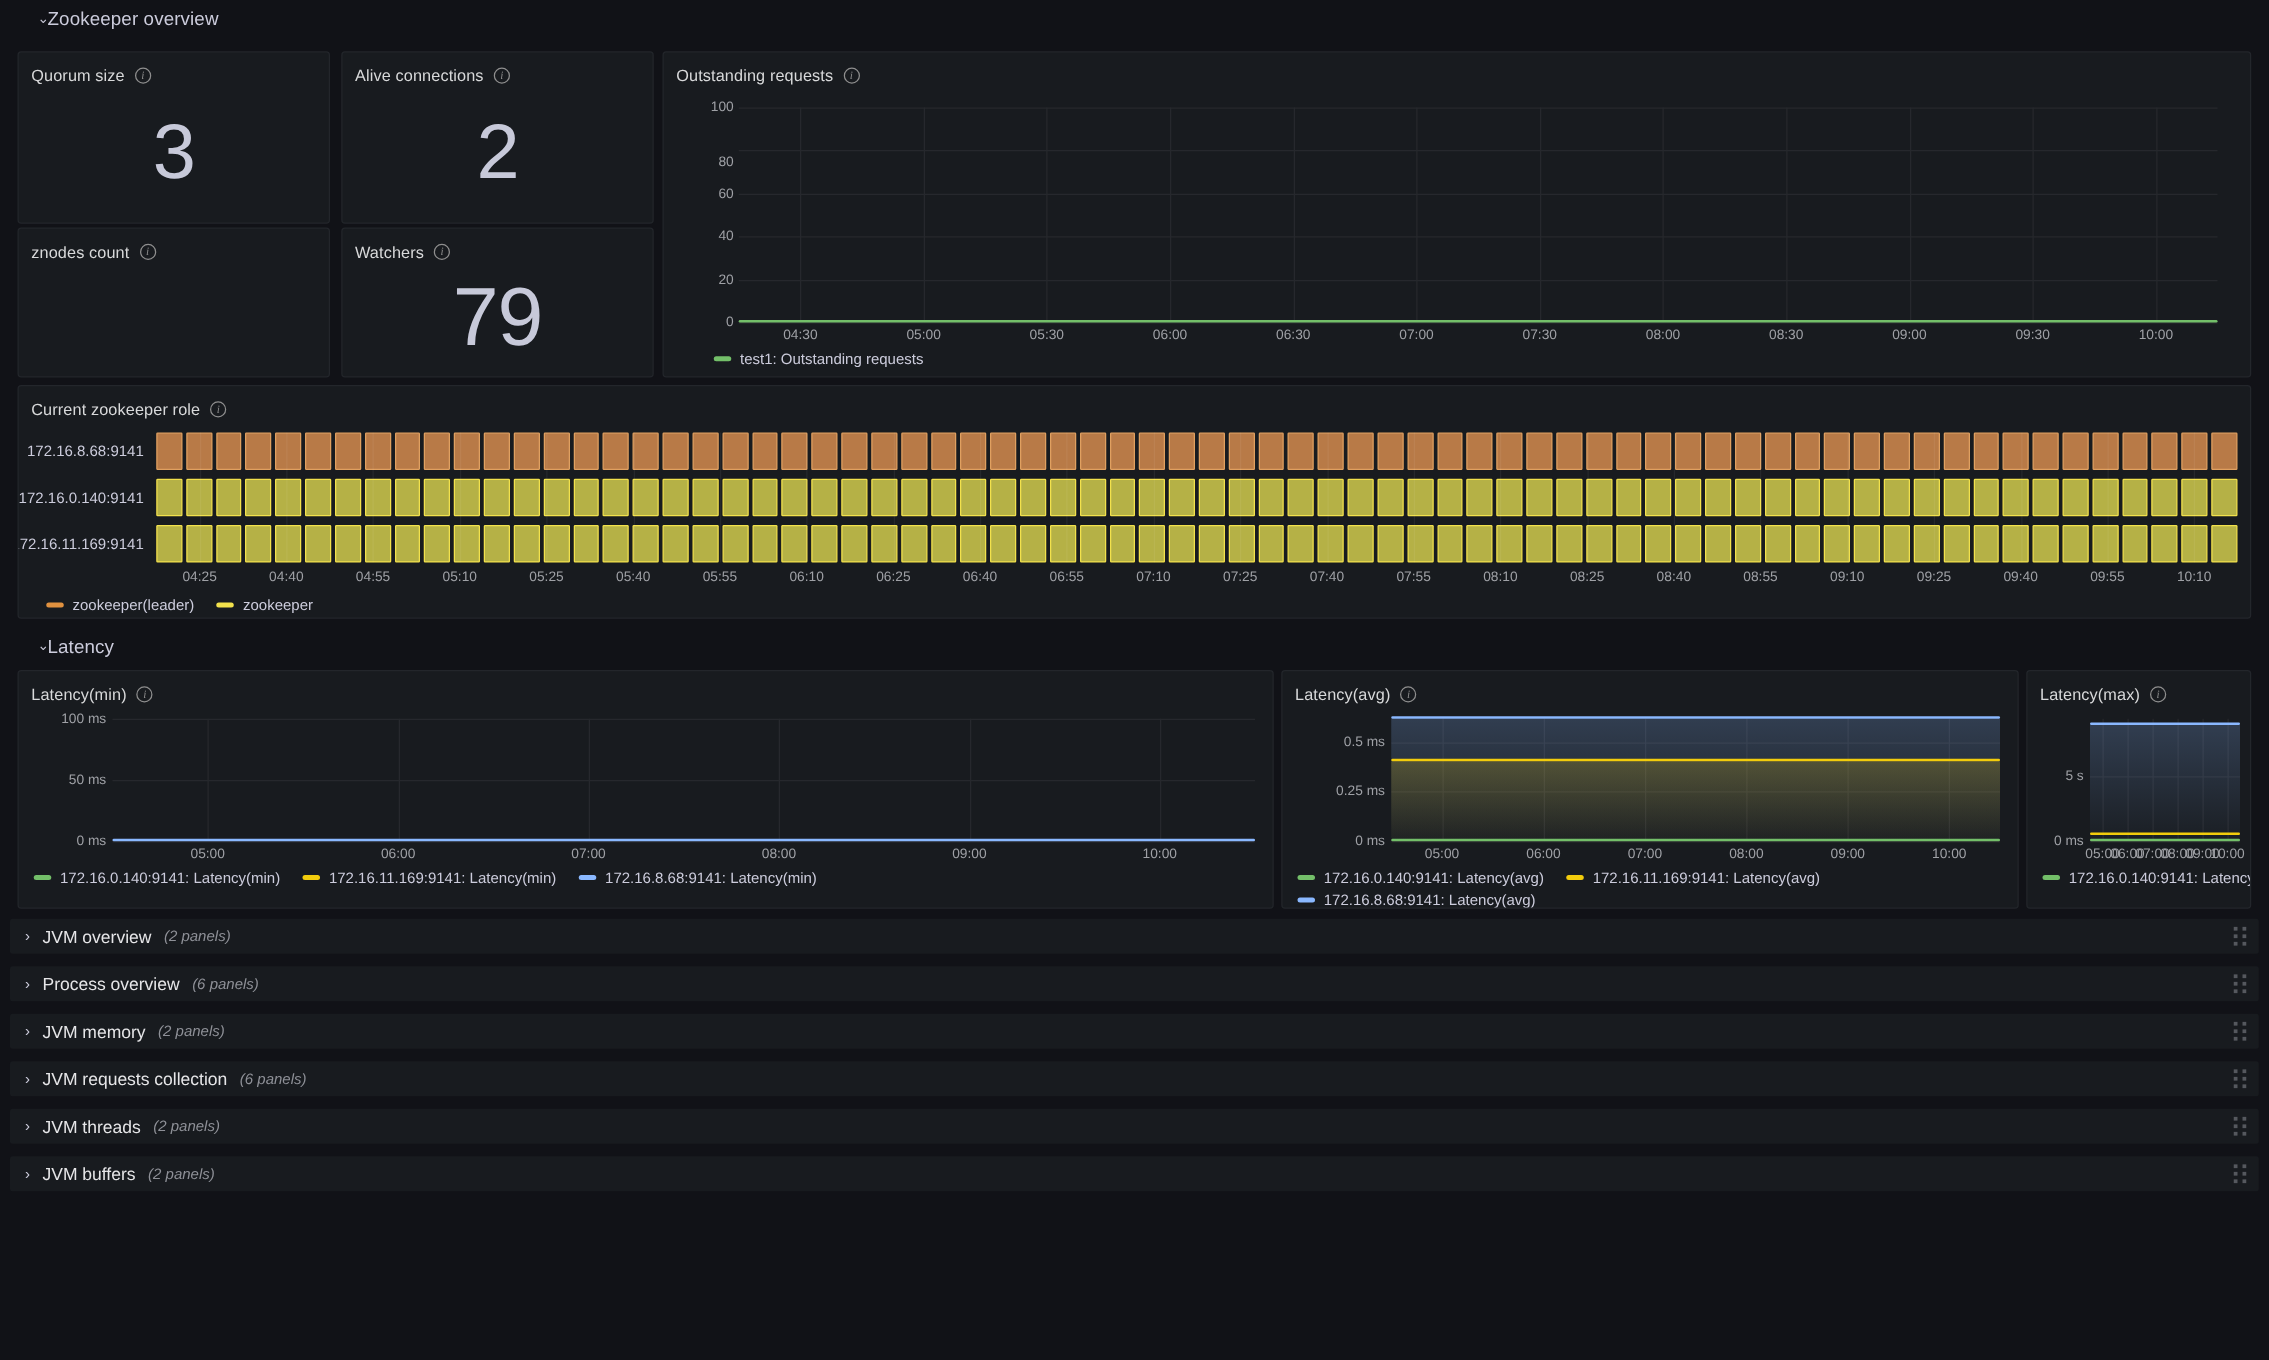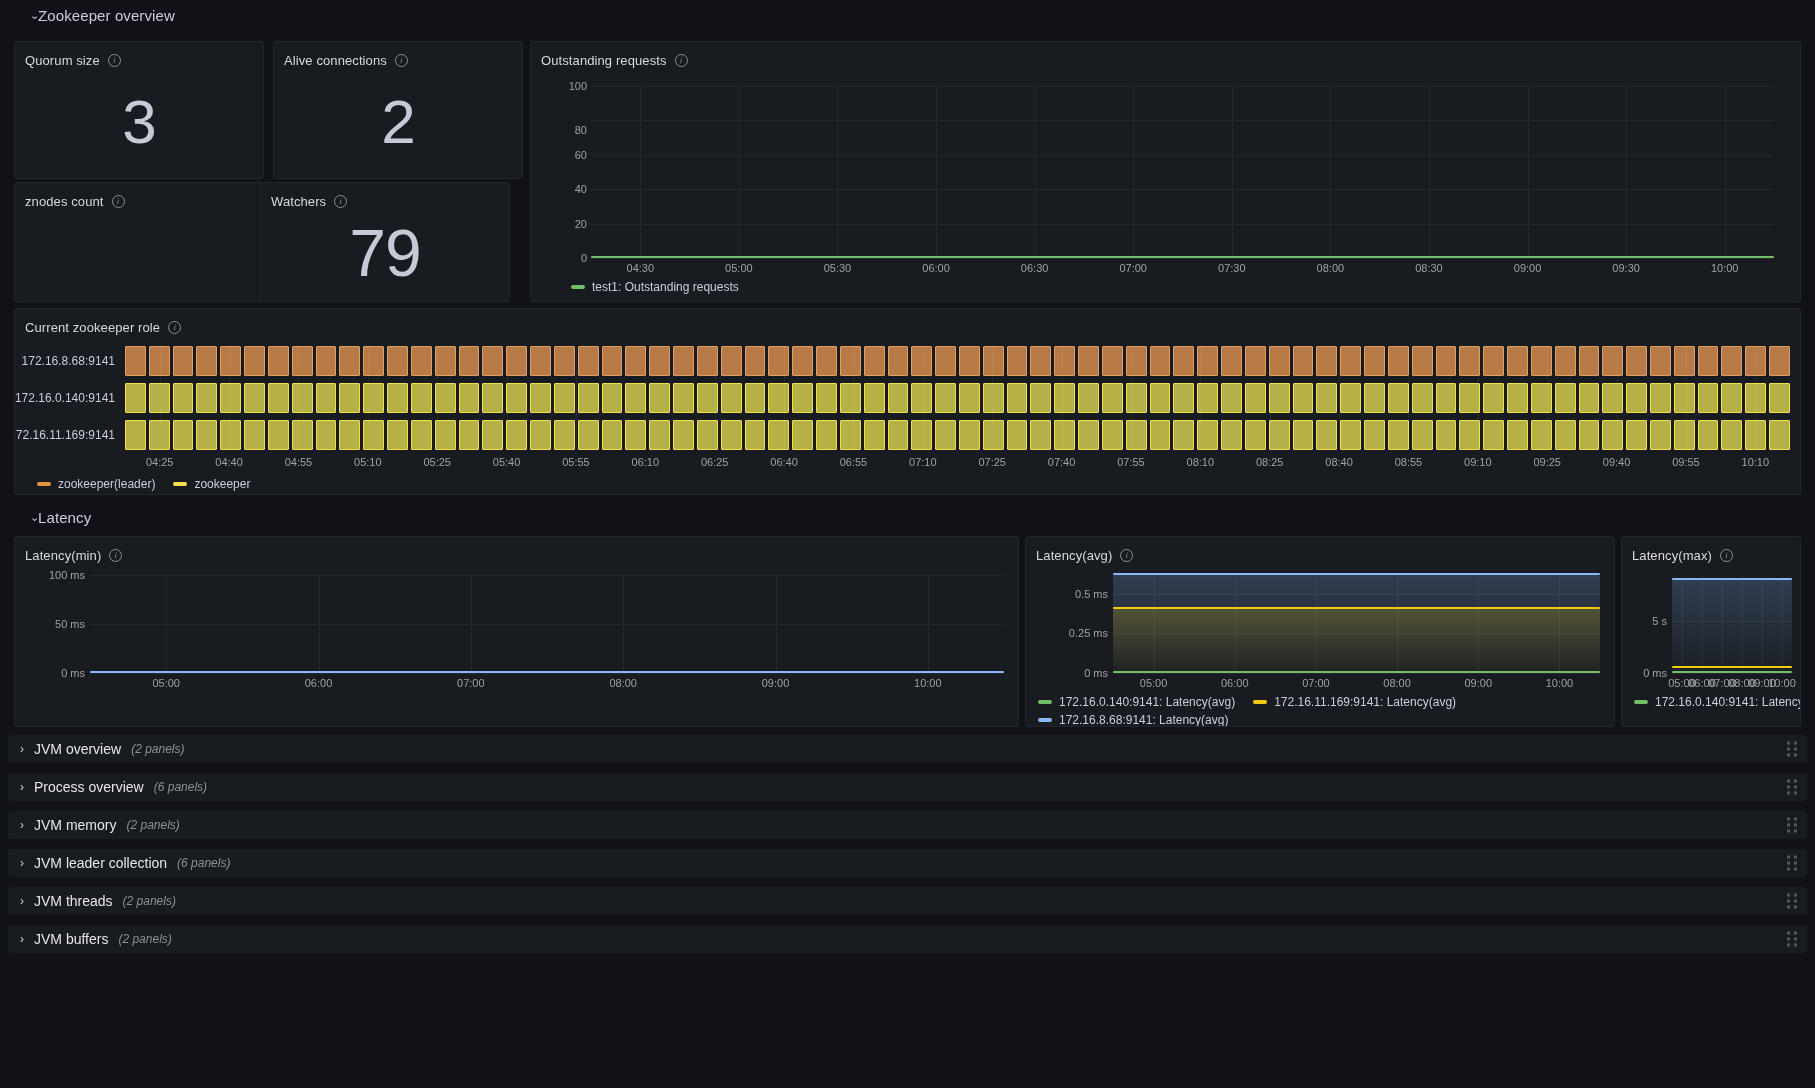--- a/index.html
+++ b/index.html
@@ -136,21 +136,21 @@
     <div class="stat-value">2</div>
   </div>
 
   <div class="panel" style="left:14px; top:182px; width:250px; height:120px;">
     <div class="panel-header">
       <span class="panel-title">znodes count</span>
       <span class="info-icon">i</span>
     </div>
   </div>
 
-  <div class="panel" style="left:260px; top:182px; width:250px; height:120px;">
+  <div class="panel" style="left:273px; top:182px; width:250px; height:120px;">
     <div class="panel-header">
       <span class="panel-title">Watchers</span>
       <span class="info-icon">i</span>
     </div>
     <div class="stat-value big">79</div>
   </div>
 
   <div class="panel" style="left:530px; top:41px; width:1271px; height:261px;">
     <div class="panel-header">
       <span class="panel-title">Outstanding requests</span>
@@ -542,20 +542,34 @@
         <div class="ytick" style="top: 0%;">100 ms</div>
       </div>
     <div id="lmin-xaxis" style="position:absolute; left:75px; right:14px; top:140px; height:16px;">
         <div class="xtick" style="left: 8.33333%;">05:00</div>
         <div class="xtick" style="left: 25%;">06:00</div>
         <div class="xtick" style="left: 41.6667%;">07:00</div>
         <div class="xtick" style="left: 58.3333%;">08:00</div>
         <div class="xtick" style="left: 75%;">09:00</div>
         <div class="xtick" style="left: 91.6667%;">10:00</div>
       </div>
+    <div class="legend" id="lmin-legend" style="left:12px; top:158px; width:960px;">
+        <div class="legend-item">
+          <span class="legend-swatch" style="background: rgb(115, 191, 105);"></span>
+          <span class="legend-label">172.16.0.140:9141: Latency(min)</span>
+        </div>
+        <div class="legend-item">
+          <span class="legend-swatch" style="background: rgb(242, 204, 12);"></span>
+          <span class="legend-label">172.16.11.169:9141: Latency(min)</span>
+        </div>
+        <div class="legend-item">
+          <span class="legend-swatch" style="background: rgb(138, 184, 255);"></span>
+          <span class="legend-label">172.16.8.68:9141: Latency(min)</span>
+        </div>
+      </div>
   </div>
 
   <div class="panel" style="left:1025px; top:536px; width:590px; height:191px;">
     <div class="panel-header">
       <span class="panel-title">Latency(avg)</span>
       <span class="info-icon">i</span>
     </div>
     <div class="plot" style="left:87px; top:38px; right:14px; height:98px;">
       <div class="grid" id="lavg-grid">
           <div class="gline-h" style="top: 100%;"></div>
@@ -681,21 +695,21 @@
           <i></i>
           <i></i>
           <i></i>
           <i></i>
           <i></i>
           <i></i>
         </span>
       </div>
       <div class="collapsed-row" style="top: 849px;">
         <span class="caret">›</span>
-        <span class="collapsed-title">JVM leader collection</span>
+        <span class="collapsed-title">JVM requests collection</span>
         <span class="collapsed-count">(6 panels)</span>
         <span class="drag-handle">
           <i></i>
           <i></i>
           <i></i>
           <i></i>
           <i></i>
           <i></i>
         </span>
       </div>

